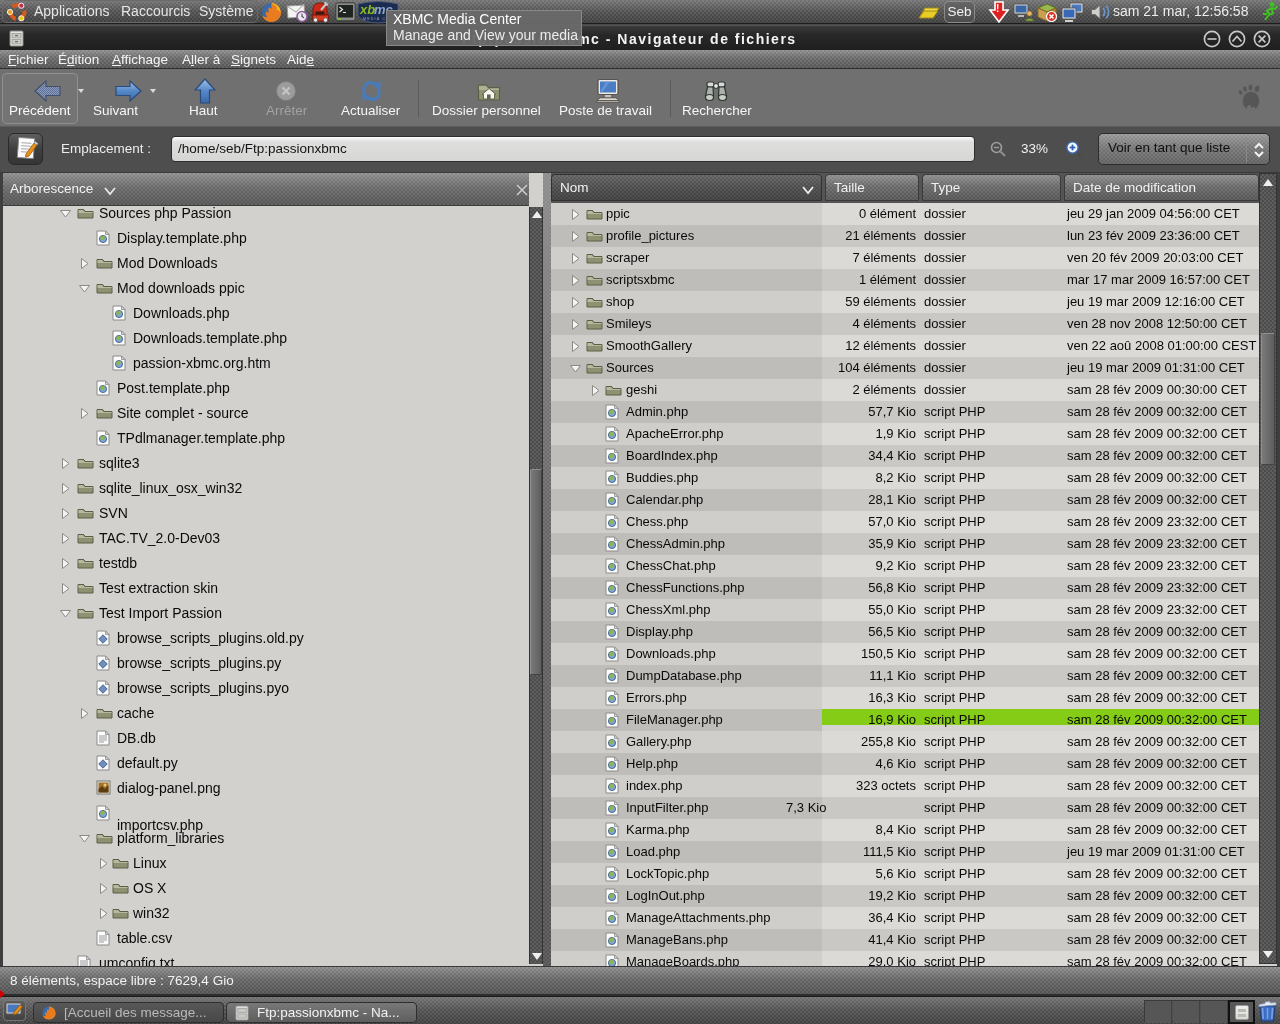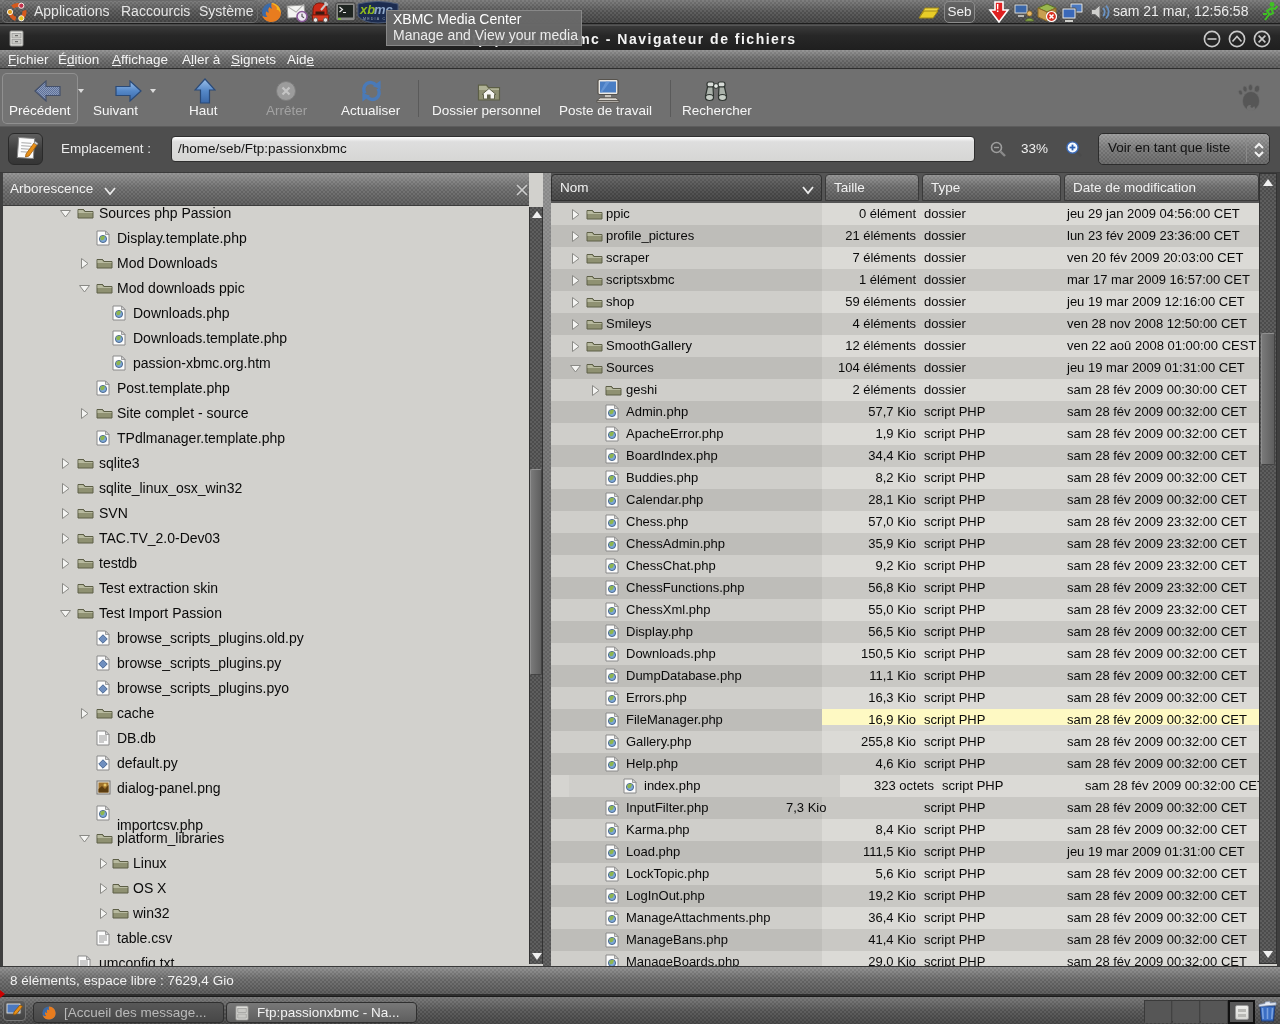--- a/index.html
+++ b/index.html
@@ -942,21 +942,21 @@
                 <path d="M1 1 L9.5 1 L13 4.5 L13 15 L1 15 Z" fill="#fcfcfc" stroke="#8a8a8a" stroke-width="1"></path>
                 <path d="M9.5 1 L9.5 4.5 L13 4.5 Z" fill="#d8d8d8" stroke="#8a8a8a" stroke-width="0.8"></path>
                 <circle cx="7" cy="9" r="3.6" fill="#7da7d8" stroke="#35537a" stroke-width="0.8"></circle>
                 <path d="M4 8 A 3.6 3.6 0 0 1 9 6.2 L8 9.5 L5.5 10.5 Z" fill="#8fb64e"></path>
               </svg></span>
             <span class="abs" style="left:75px;top:3px;">Errors.php</span>
             <span class="abs" style="left:235px;top:3px;width:130px;text-align:right;">16,3 Kio</span>
             <span class="abs" style="left:373px;top:3px;">script PHP</span>
             <span class="abs" style="left:516px;top:3px;">sam 28 fév 2009 00:32:00 CET</span>
           </div>
-          <div class="abs" style="left:0;top:506px;width:708px;height:16px;background:#fef9c3;">
+          <div class="abs" style="left:0;top:506px;width:708px;height:16px;background:#84cc16;">
             <div class="abs" style="left:0;top:0;width:271px;height:22px;background:#bebdb9;"></div>
             <span class="abs" style="left:54px;top:3px;"><svg width="14" height="16" viewBox="0 0 14 16">
                 <path d="M1 1 L9.5 1 L13 4.5 L13 15 L1 15 Z" fill="#fcfcfc" stroke="#8a8a8a" stroke-width="1"></path>
                 <path d="M9.5 1 L9.5 4.5 L13 4.5 Z" fill="#d8d8d8" stroke="#8a8a8a" stroke-width="0.8"></path>
                 <circle cx="7" cy="9" r="3.6" fill="#7da7d8" stroke="#35537a" stroke-width="0.8"></circle>
                 <path d="M4 8 A 3.6 3.6 0 0 1 9 6.2 L8 9.5 L5.5 10.5 Z" fill="#8fb64e"></path>
               </svg></span>
             <span class="abs" style="left:75px;top:3px;">FileManager.php</span>
             <span class="abs" style="left:235px;top:3px;width:130px;text-align:right;">16,9 Kio</span>
             <span class="abs" style="left:373px;top:3px;">script PHP</span>
@@ -981,21 +981,21 @@
                 <path d="M1 1 L9.5 1 L13 4.5 L13 15 L1 15 Z" fill="#fcfcfc" stroke="#8a8a8a" stroke-width="1"></path>
                 <path d="M9.5 1 L9.5 4.5 L13 4.5 Z" fill="#d8d8d8" stroke="#8a8a8a" stroke-width="0.8"></path>
                 <circle cx="7" cy="9" r="3.6" fill="#7da7d8" stroke="#35537a" stroke-width="0.8"></circle>
                 <path d="M4 8 A 3.6 3.6 0 0 1 9 6.2 L8 9.5 L5.5 10.5 Z" fill="#8fb64e"></path>
               </svg></span>
             <span class="abs" style="left:75px;top:3px;">Help.php</span>
             <span class="abs" style="left:235px;top:3px;width:130px;text-align:right;">4,6 Kio</span>
             <span class="abs" style="left:373px;top:3px;">script PHP</span>
             <span class="abs" style="left:516px;top:3px;">sam 28 fév 2009 00:32:00 CET</span>
           </div>
-          <div class="abs" style="left:0;top:572px;width:708px;height:22px;background:#dbdad6;margin-left:18px;">
+          <div class="abs" style="left:0;top:572px;width:708px;height:22px;background:#dbdad6;">
             <div class="abs" style="left:0;top:0;width:271px;height:22px;background:#cfceca;"></div>
             <span class="abs" style="left:54px;top:3px;"><svg width="14" height="16" viewBox="0 0 14 16">
                 <path d="M1 1 L9.5 1 L13 4.5 L13 15 L1 15 Z" fill="#fcfcfc" stroke="#8a8a8a" stroke-width="1"></path>
                 <path d="M9.5 1 L9.5 4.5 L13 4.5 Z" fill="#d8d8d8" stroke="#8a8a8a" stroke-width="0.8"></path>
                 <circle cx="7" cy="9" r="3.6" fill="#7da7d8" stroke="#35537a" stroke-width="0.8"></circle>
                 <path d="M4 8 A 3.6 3.6 0 0 1 9 6.2 L8 9.5 L5.5 10.5 Z" fill="#8fb64e"></path>
               </svg></span>
             <span class="abs" style="left:75px;top:3px;">index.php</span>
             <span class="abs" style="left:235px;top:3px;width:130px;text-align:right;">323 octets</span>
             <span class="abs" style="left:373px;top:3px;">script PHP</span>

